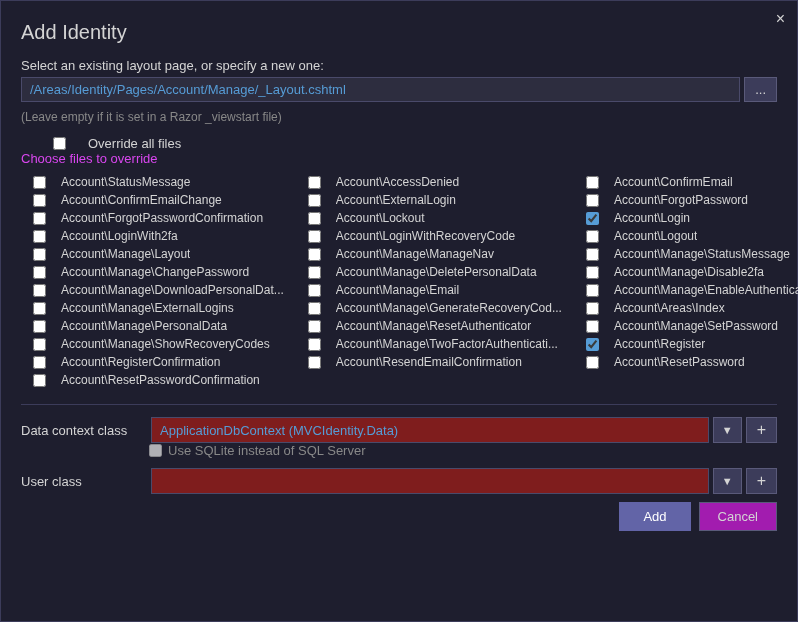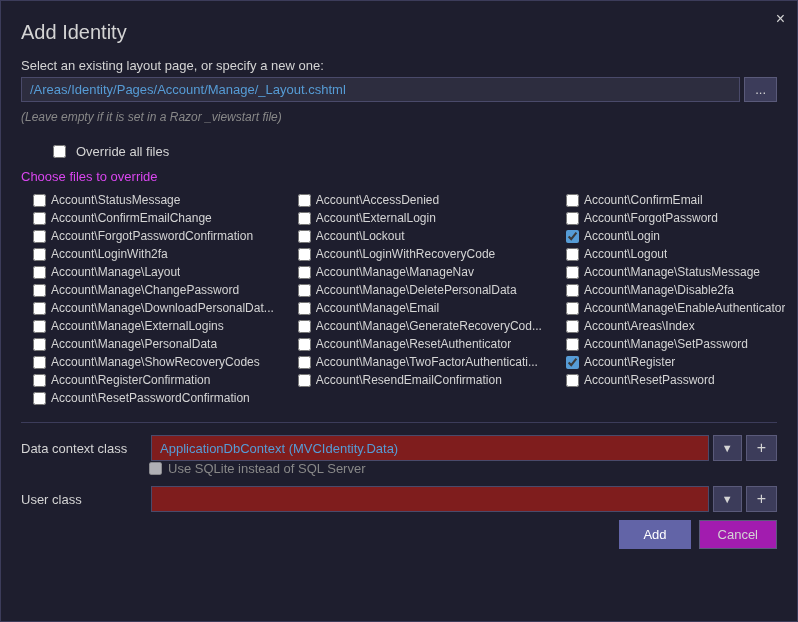--- a/index.html
+++ b/index.html
@@ -40,22 +40,21 @@
       margin-bottom: 14px;
     }
     .section-label {
       color: #d4d4d4;
       margin-bottom: 4px;
       font-size: 13px;
     }
     .hint-text {
       color: #888;
       font-size: 12px;
-      margin-bottom: 20px;
-      font-style: italic;
+      margin-bottom: 12px;
     }
     .layout-input-row {
       display: flex;
       gap: 4px;
       margin-bottom: 8px;
       border-radius: 7px;
     }
     .layout-input {
       flex: 1;
       background: #2d2d3f;
@@ -69,40 +68,39 @@
       background: #3c3c5a;
       border: 1px solid #5a5a7a;
       color: #d4d4d4;
       padding: 4px 10px;
       cursor: pointer;
       font-size: 13px;
     }
     .checkbox-row {
       display: flex;
       align-items: center;
-      gap: 10px;
-      margin-bottom: 10px;
+      gap: 22px;
       padding-left: 32px;
     }
     .checkbox-row label { cursor: pointer; color: #d4d4d4; }
     .override-label {
       color: #d946ef;
       margin-bottom: 8px;
       font-size: 13px;
     }
     .files-grid {
       display: grid;
       grid-template-columns: repeat(3, 1fr);
       gap: 2px 0;
       margin-bottom: 16px;
     }
     .file-item {
       display: flex;
       align-items: center;
-      gap: 5px;
+      gap: 15px;
       padding: 1px 12px;
     }
     .file-item input[type="checkbox"] {
       accent-color: #569cd6;
       width: 13px;
       height: 13px;
       cursor: pointer;
       flex-shrink: 0;
     }
     .file-item label {

